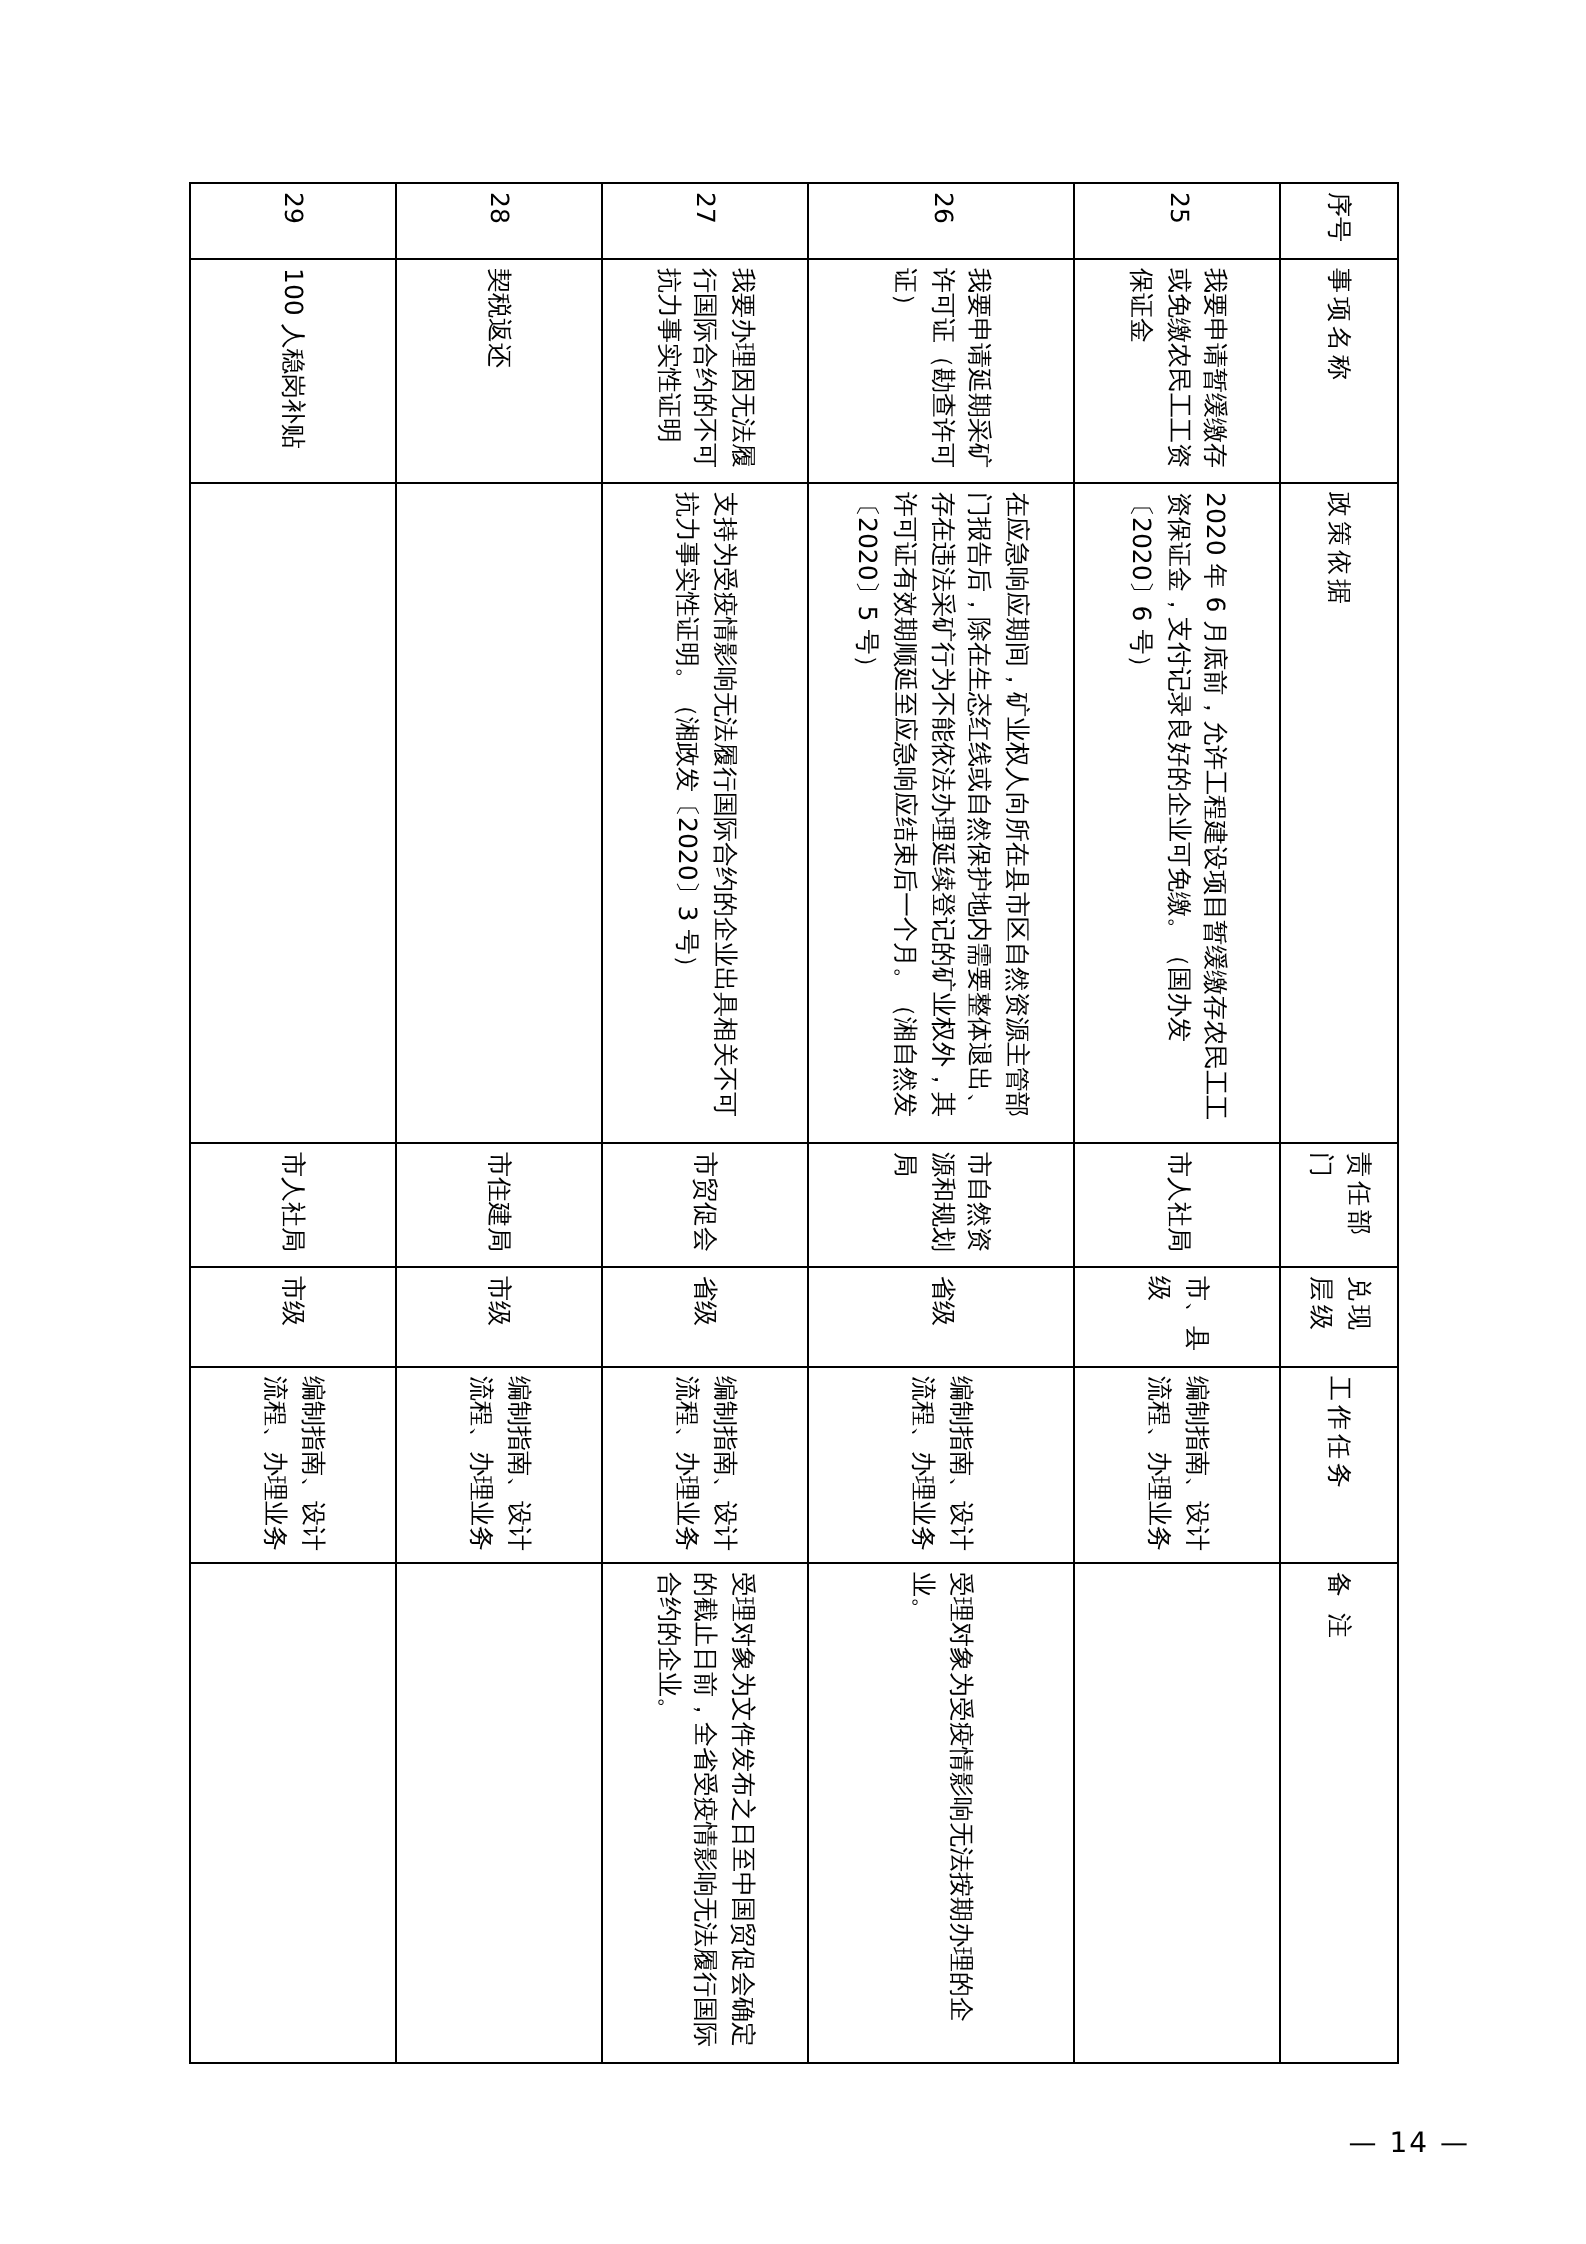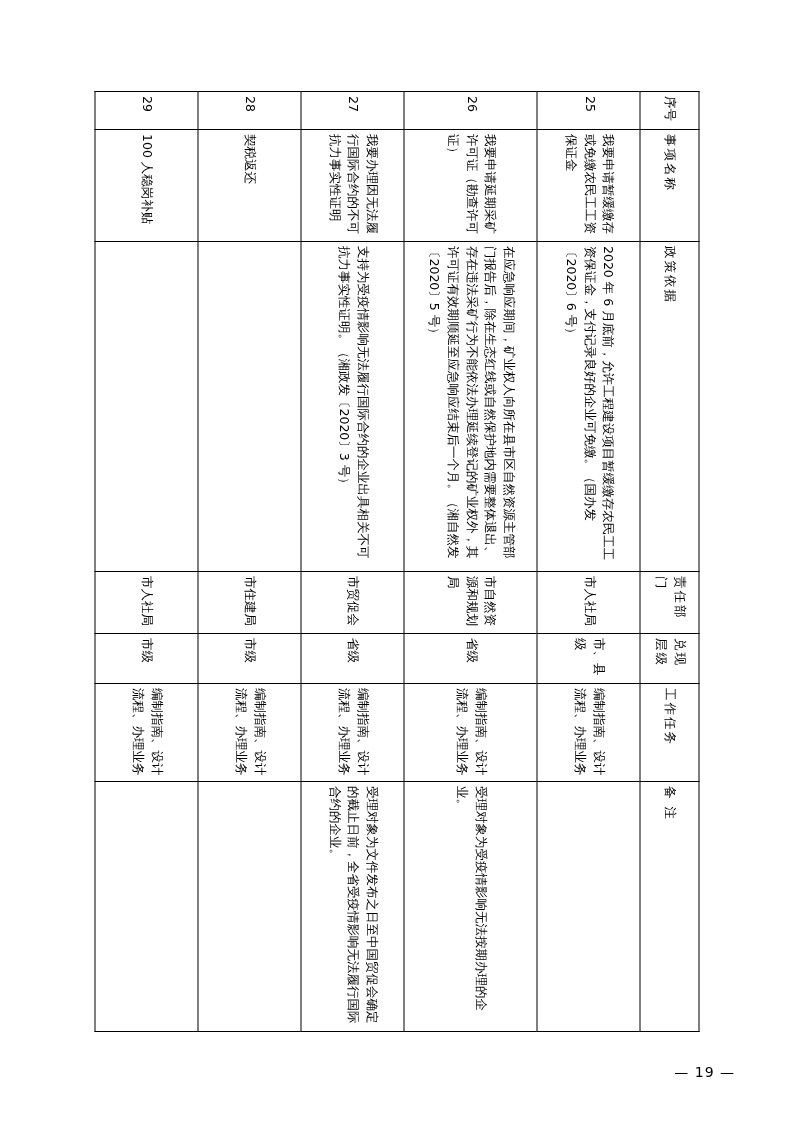--- a/index.html
+++ b/index.html
@@ -172,15 +172,15 @@
           <td></td>
           <td class="stack">市人社局</td>
           <td class="stack">市级</td>
           <td>编制指南、设计流程、办理业务</td>
           <td></td>
         </tr>
       </tbody>
     </table>
   </div>
 
-  <div id="page-number">— 19 —</div>
+  <div id="page-number">— 14 —</div>
 
 </div>
 
 </body></html>

